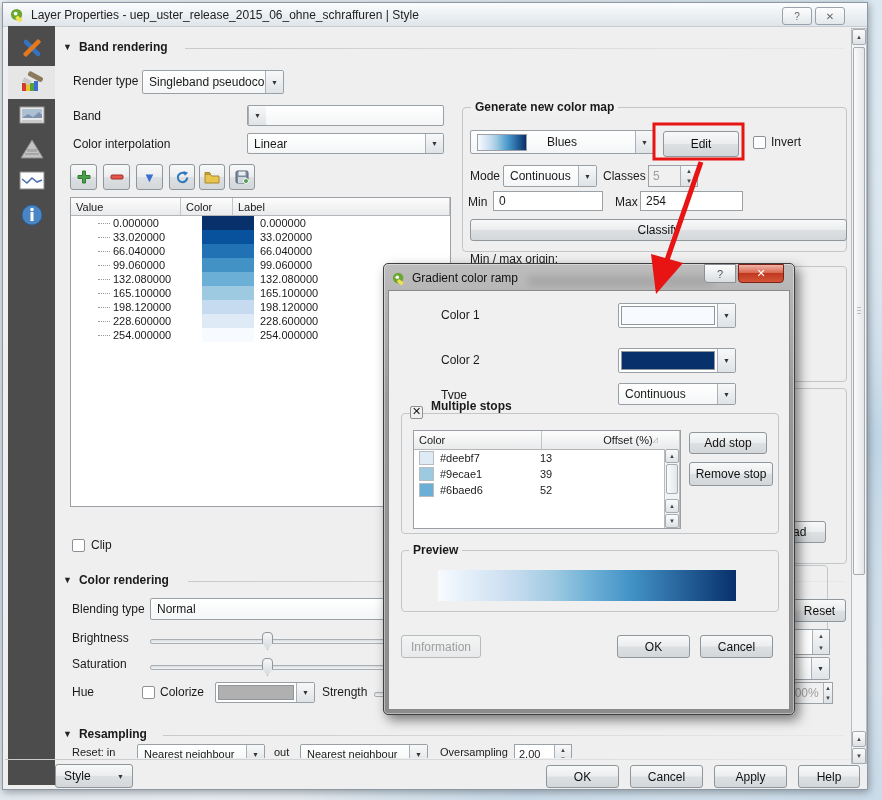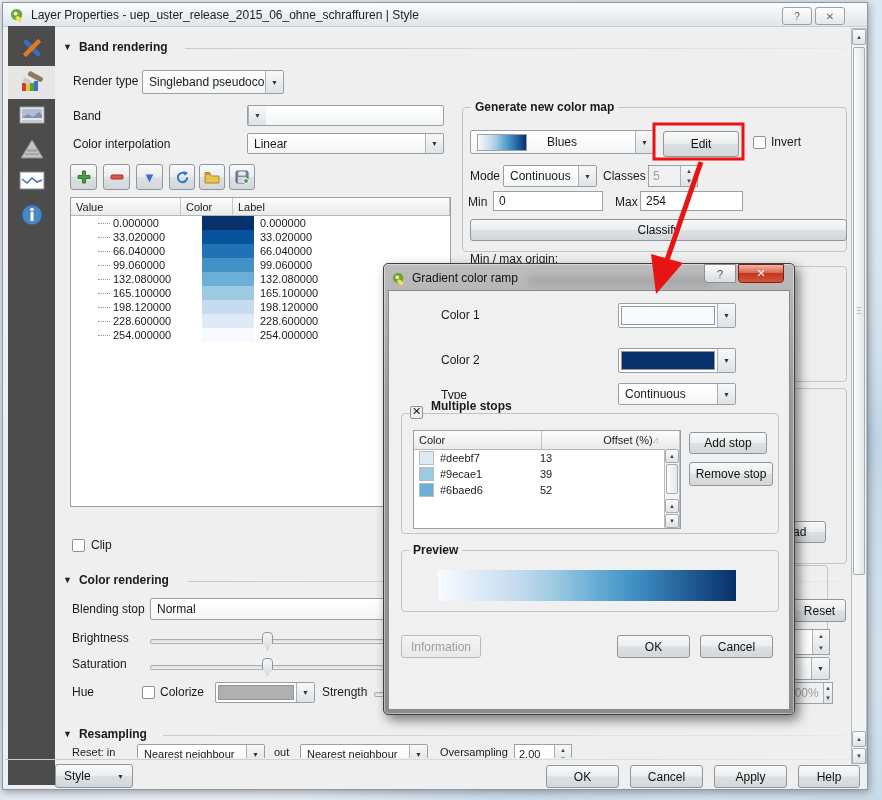--- a/index.html
+++ b/index.html
@@ -327,21 +327,21 @@
     <span class="lbl"></span>
       <span class="arr">▼</span>
   </div>
 
   <div class="sect" style="left:60px;top:570px">
     <span class="tri">▼</span>
     <span>Color rendering</span>
   </div>
   <div class="rule" style="left:185px;top:578px;width:657px"></div>
 
-  <span class="lab" style="left:69px;top:599px">Blending stop</span>
+  <span class="lab" style="left:69px;top:599px">Blending type</span>
   <div class="combo" style="left:147px;top:595px;width:622px;height:22px">
     <span class="lbl">Normal</span>
     <span class="arr">▼</span>
   </div>
 
   <span class="lab" style="left:69px;top:628px">Brightness</span>
   <div class="track" style="left:147px;top:636px;width:620px"></div>
   <div class="thumb" style="left:259px;top:629px"></div>
 
   <span class="lab" style="left:69px;top:654px">Saturation</span>

